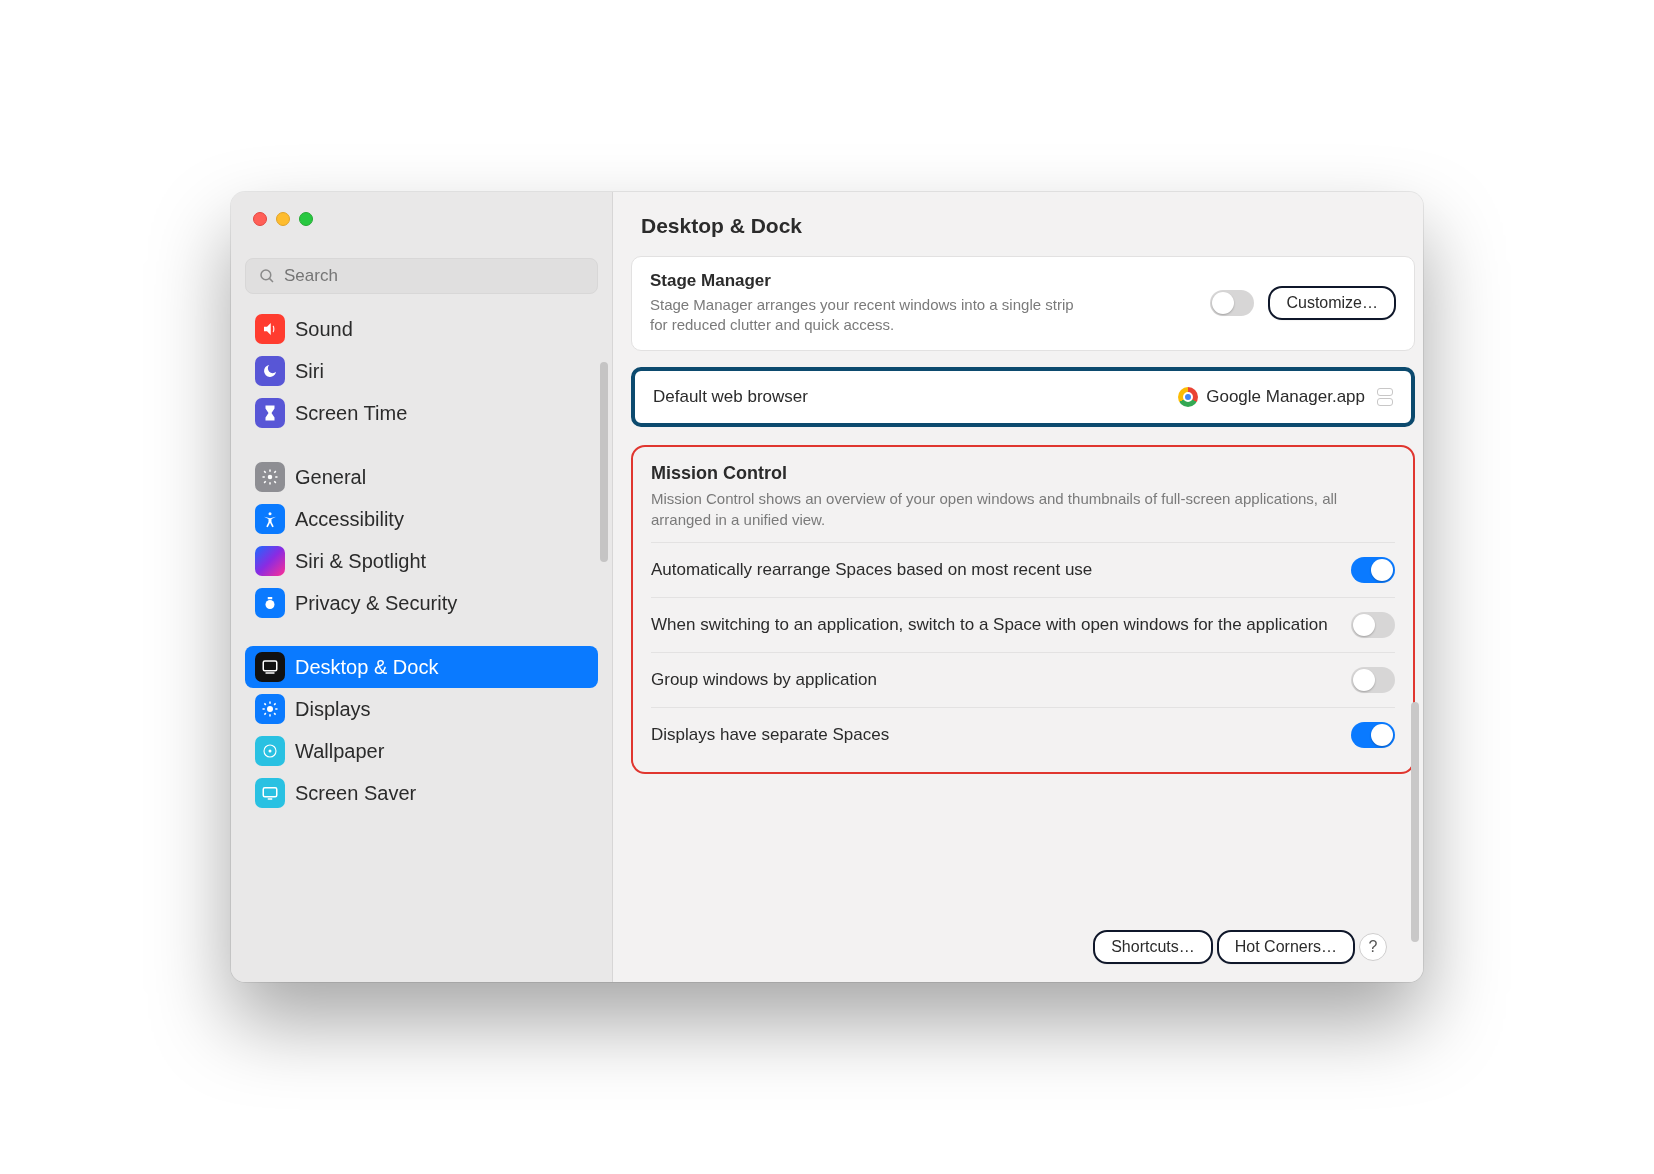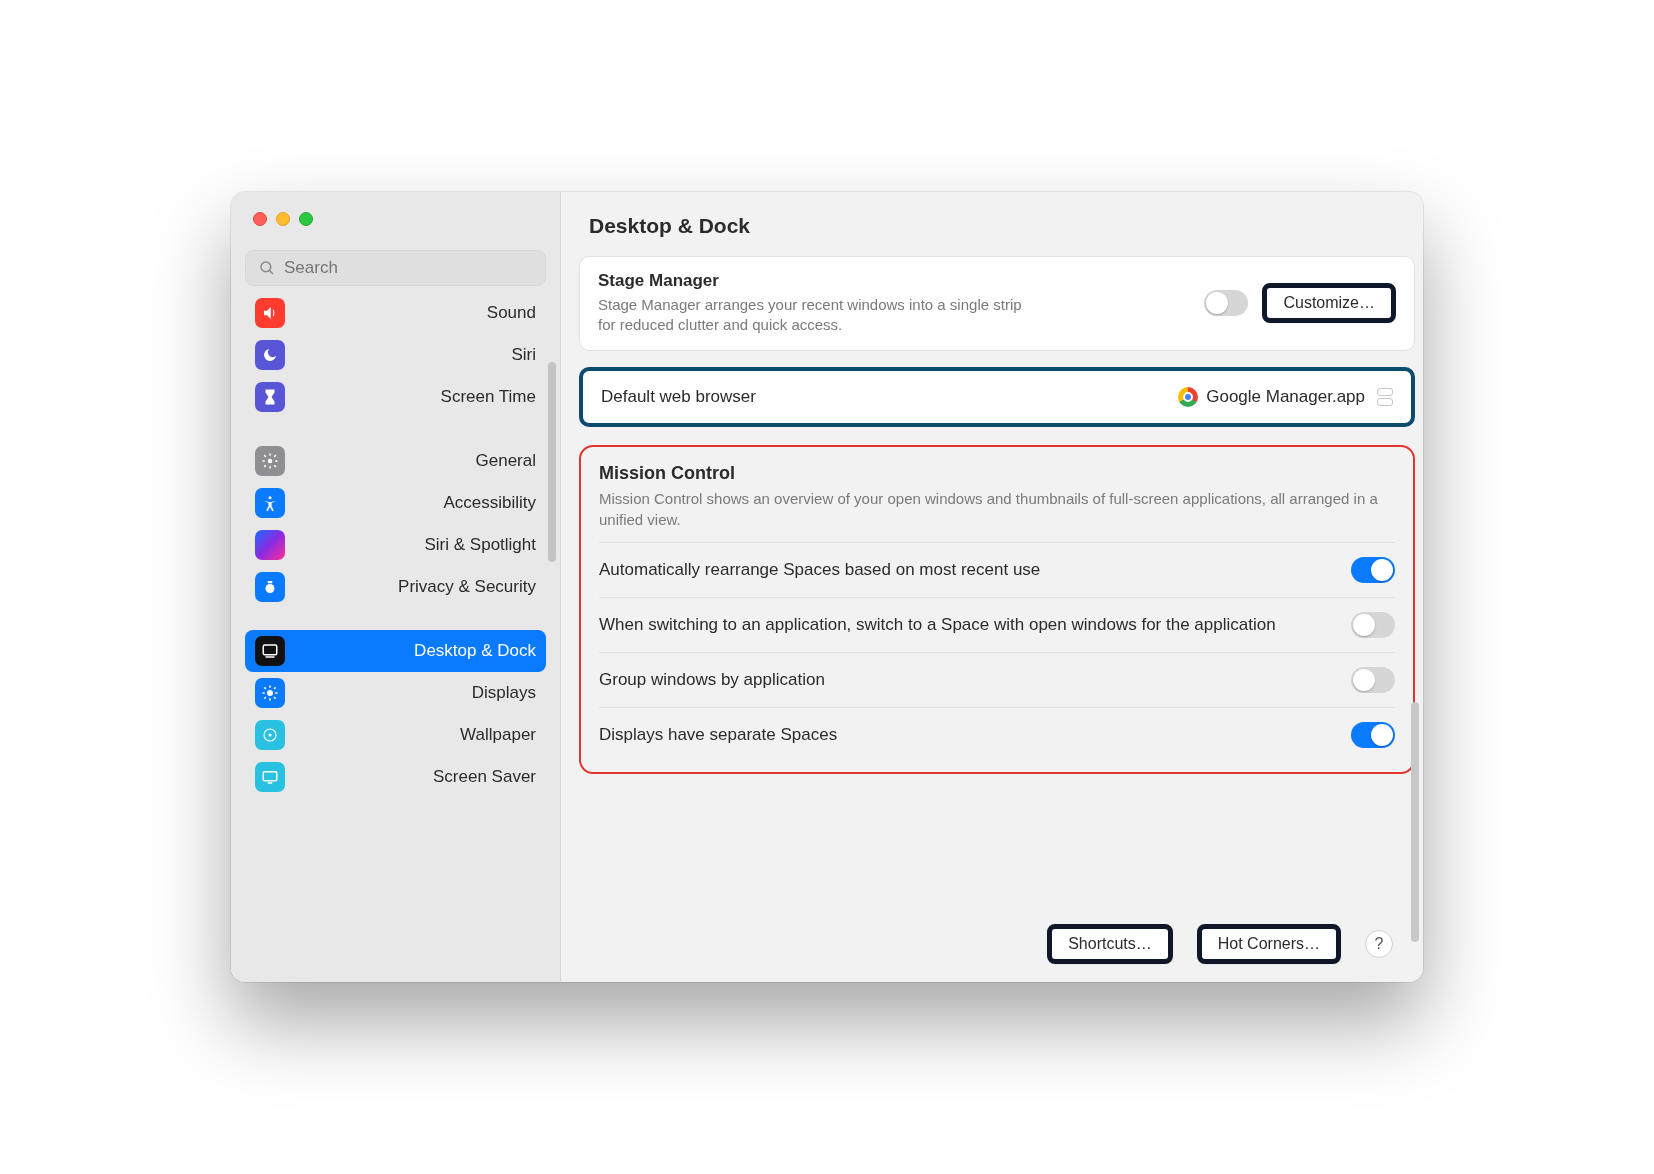--- a/index.html
+++ b/index.html
@@ -11,27 +11,28 @@
       background: #ececec;
       border-radius: 14px;
       box-shadow: 0 40px 80px rgba(0,0,0,.35), 0 0 0 1px rgba(0,0,0,.08);
       display: flex;
       overflow: hidden;
       position: relative;
     }
 
     
     .sidebar {
-      width: 330px;
+      width: 382px;
       background: #e9e8e8;
       border-right: 1px solid #d7d6d6;
       display: flex;
       flex-direction: column;
       padding: 20px 0 0 0;
       position: relative;
+      gap: 8px;
     }
     .traffic { display: flex; gap: 9px; padding: 0 0 24px 22px; }
     .dot { width: 14px; height: 14px; border-radius: 50%; }
     .dot.red { background: #ff5f57; border: .5px solid #e24640; }
     .dot.yellow { background: #febc2e; border: .5px solid #e1a327; }
     .dot.green { background: #28c840; border: .5px solid #26a934; }
 
     .search-wrap { padding: 0 14px 12px 14px; }
     .search {
       display: flex; align-items: center; gap: 8px;
@@ -42,21 +43,21 @@
       border: none; background: transparent; outline: none;
       font-size: 17px; color: #8a8a8a; width: 100%;
     }
     .search svg { width: 18px; height: 18px; flex: none; }
 
     .side-scroll { flex: 1; overflow: hidden; position: relative; padding: 0 14px 0 14px; }
     .side-list { position: relative; top: -6px; }
     .side-item {
       display: flex; align-items: center; gap: 10px;
       padding: 6px 10px; border-radius: 8px; cursor: default;
-      font-size: 17px; color: #2b2b2b; justify-content: space-between;
+      font-size: 20px; color: #2b2b2b;
     }
     .side-item.selected { background: #0a7aff; color: #fff; }
     .side-group-gap { height: 22px; }
 
     .side-icon {
       width: 30px; height: 30px; border-radius: 7px; flex: none;
       display: flex; align-items: center; justify-content: center;
       color: #fff; font-size: 16px;
     }
     .ic-sound { background: #ff3c2f; }
@@ -99,21 +100,21 @@
     }
     .toggle .knob {
       position: absolute; top: 2px; left: 2px; width: 22px; height: 22px;
       background: #fff; border-radius: 50%; box-shadow: 0 1px 2px rgba(0,0,0,.25);
       transition: left .15s;
     }
     .toggle.on { background: #0a7aff; }
     .toggle.on .knob { left: 20px; }
 
     .btn {
-      background: #fff; border: 5px solid #0f172a; border-radius: 8px;
+      background: #fff; border: 2px solid #0f172a; border-radius: 14px;
       padding: 6px 16px; font-size: 16px; color: #2b2b2b; cursor: pointer;
       box-shadow: 0 1px 1px rgba(0,0,0,.04);
     }
 
     .row-card {
       background: #fff; border: 4px solid #0c4a6e; border-radius: 10px;
       display: flex; align-items: flex-start; padding: 16px 18px; margin-bottom: 18px;
     }
     .row-label { flex: 1; font-size: 17px; color: #2b2b2b; }
     .row-val { display: flex; align-items: center; gap: 8px; font-size: 17px; color: #2b2b2b; }
@@ -131,22 +132,22 @@
     .mc-head { margin-bottom: 12px; }
     .mc-title { font-size: 18px; font-weight: 700; color: #2b2b2b; margin-bottom: 4px; }
     .mc-sub { font-size: 15px; color: #7a7a7a; line-height: 1.4; }
     .mc-row {
       display: flex; align-items: center; gap: 6px;
       padding: 14px 0; border-top: 1px solid #e3e2e2;
     }
     .mc-row .lbl { flex: 1; font-size: 17px; color: #2b2b2b; line-height: 1.4; }
 
     .footer-row {
-      position: absolute; right: 30px; bottom: 18px;
-      display: flex; align-items: center; gap: 24px;
+      position: absolute; right: 36px; bottom: 18px;
+      display: flex; align-items: center; gap: 4px;
     }
     .help {
       width: 28px; height: 28px; border-radius: 50%; border: 1px solid #cfcece;
       background: #fff; display:flex; align-items:center; justify-content:center;
       font-size: 16px; color:#555; cursor:pointer;
     }
 
     .main-scrollbar {
       position: absolute; right: 4px; top: 510px; width: 8px; height: 240px;
       background: #c9c8c8; border-radius: 4px;

